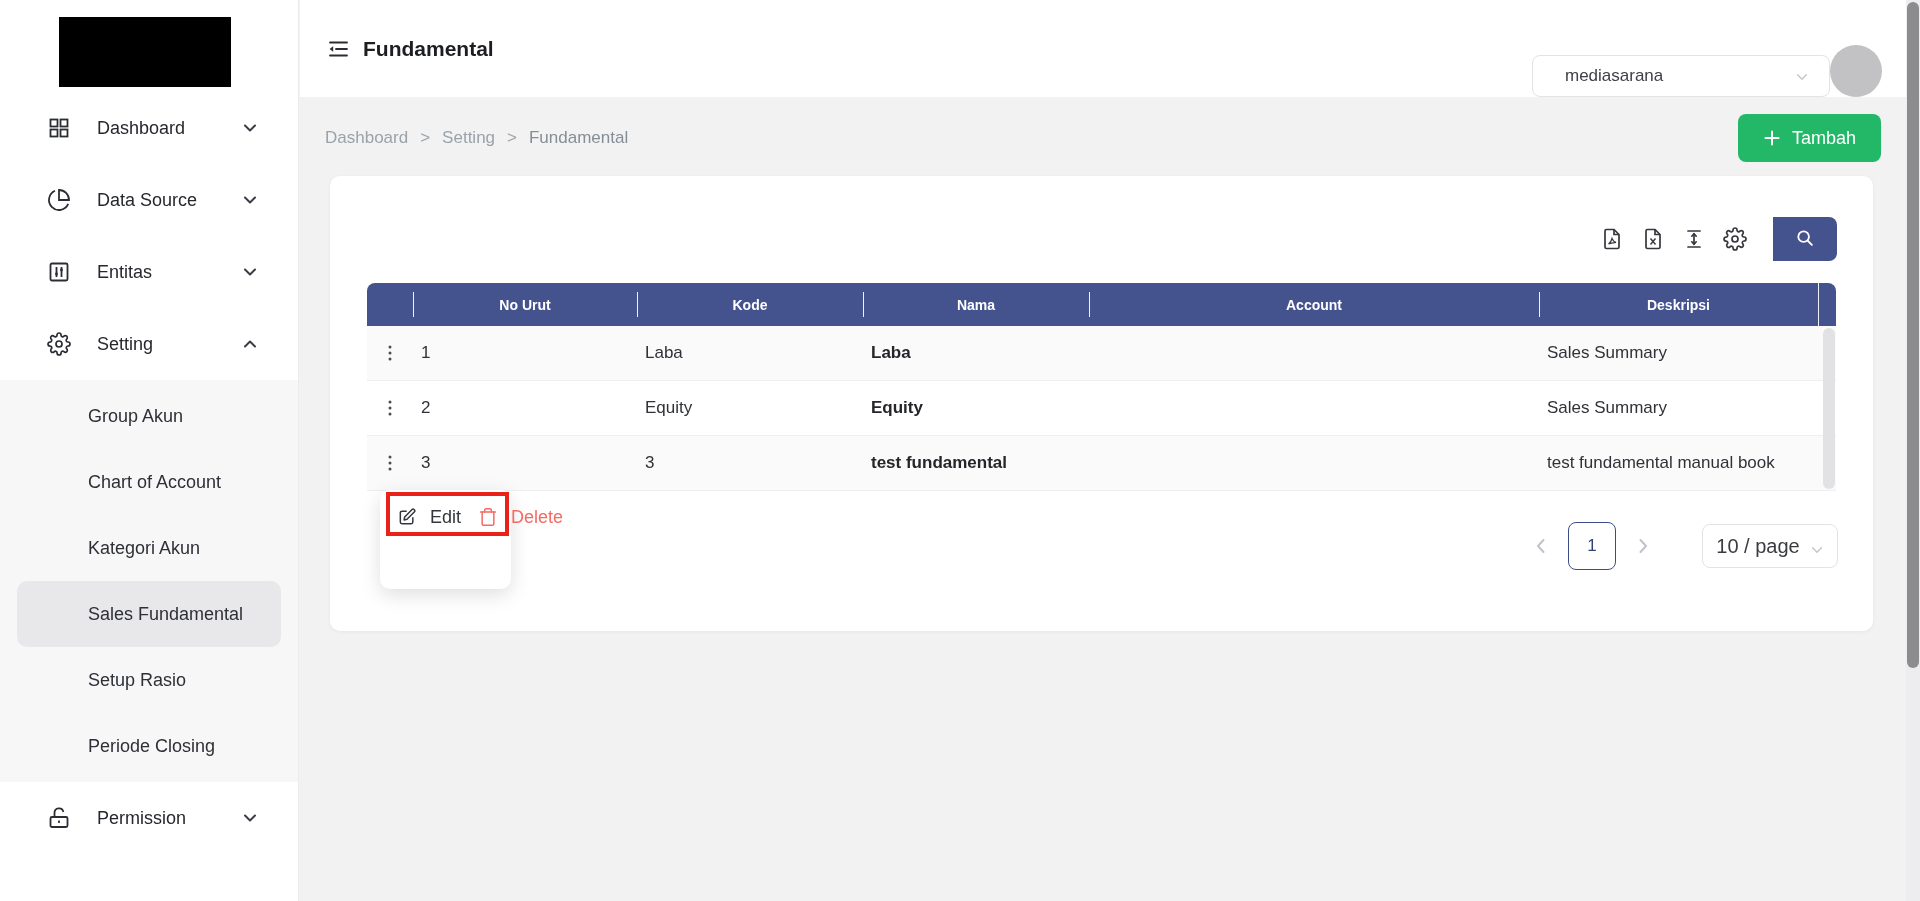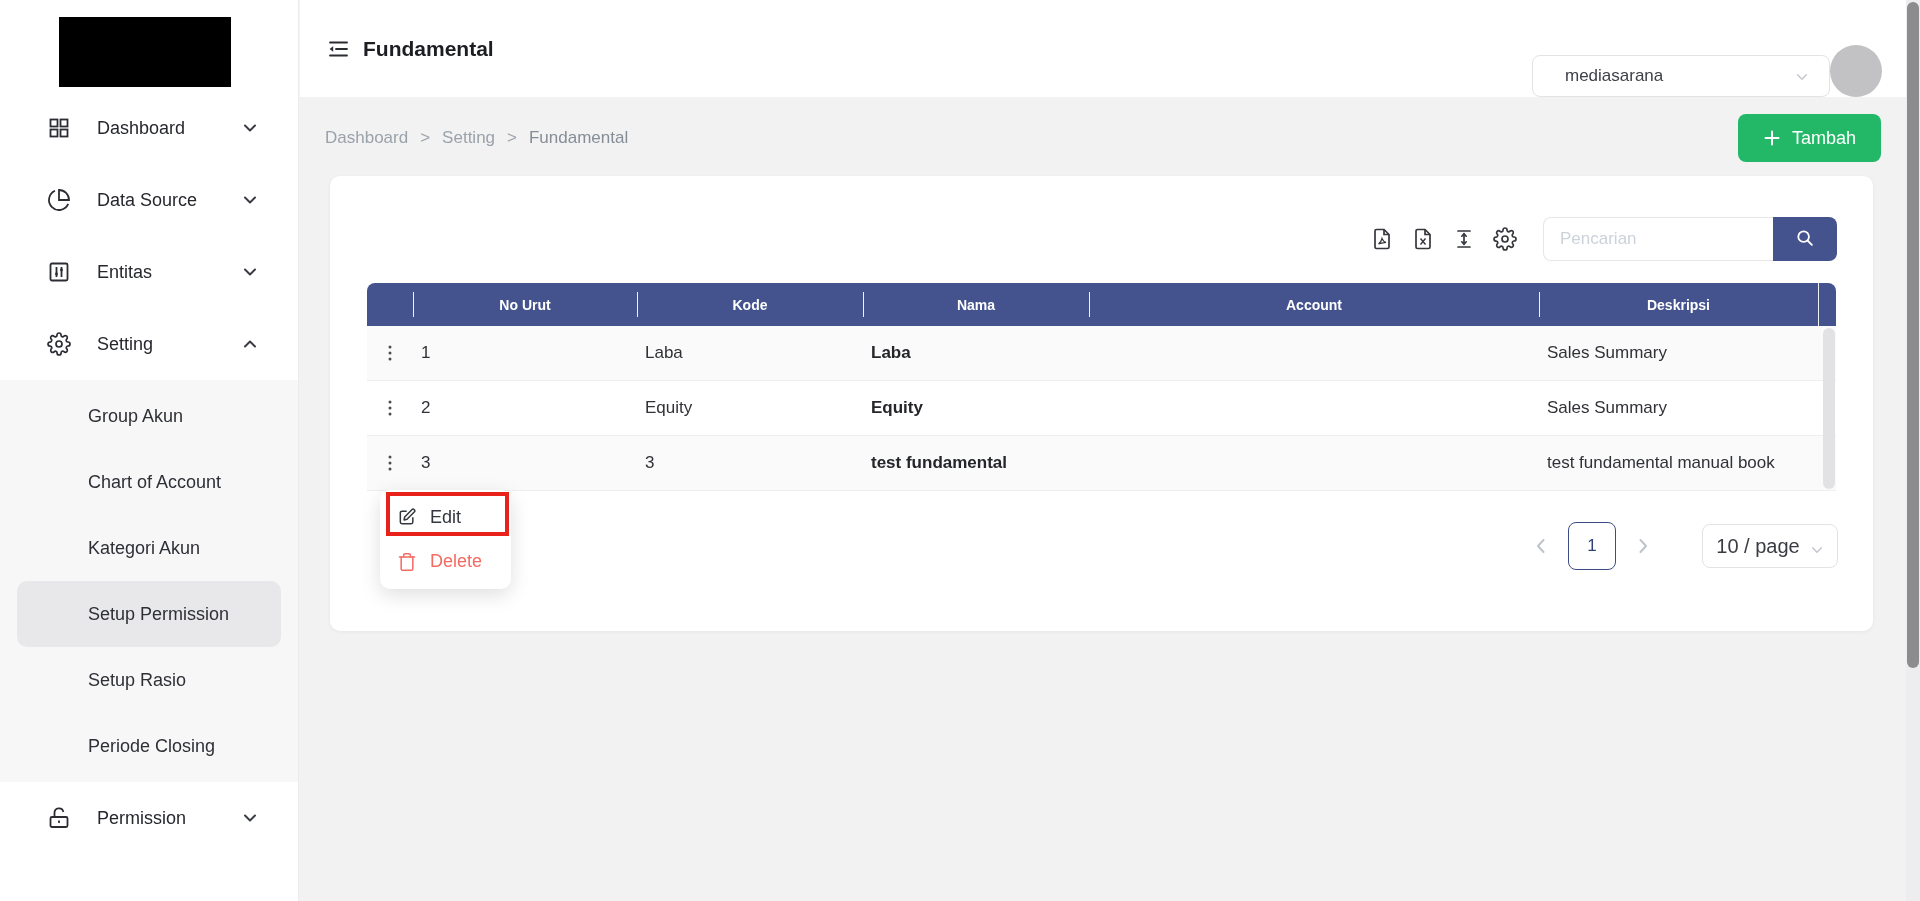--- a/index.html
+++ b/index.html
@@ -76,21 +76,21 @@
 
   
   .pagination { position:absolute; right:35px; top:346px; display:flex; align-items:center; gap:17px; }
   .pg-arrow { width:20px; height:20px; color:#bfc3ca; cursor:pointer; }
   .pg-arrow svg { display:block; width:100%; height:100%; }
   .pg-num { width:48px; height:48px; border:1px solid #3e4d86; border-radius:8px; color:#2f3f7a; font-size:17px; display:flex; align-items:center; justify-content:center; background:#fff; cursor:pointer; }
   .pg-size { margin-left:32px; width:136px; height:44px; border:1px solid #e3e3e5; border-radius:8px; background:#fff; display:flex; align-items:center; justify-content:center; gap:10px; font-size:20px; color:#3a3c42; cursor:pointer; }
   .pg-size .oc { width:14px; height:14px; color:#c2c6cc; }
 
   
-  .ctx-menu { position:absolute; left:380px; top:490px; width:131px; height:99px; background:#fff; border-radius:10px; box-shadow:0 6px 20px rgba(0,0,0,.13); z-index:10; padding:5px 0; display:flex; flex-direction:column; justify-content:space-around; }
+  .ctx-menu { position:absolute; left:380px; top:490px; width:131px; height:99px; background:#fff; border-radius:10px; box-shadow:0 6px 20px rgba(0,0,0,.13); z-index:10; padding:5px 0; display:flex; flex-direction:row; justify-content:space-around; }
   .ctx-item { display:flex; align-items:center; gap:13px; padding-left:17px; font-size:18px; height:44px; cursor:pointer; }
   .ctx-item .c-icon { width:20px; height:20px; }
   .ctx-item .c-icon svg { display:block; width:100%; height:100%; }
   .ctx-item.edit { color:#33363c; }
   .ctx-item.delete { color:#f56a62; }
   .annotation { position:absolute; left:386px; top:492px; width:123px; height:44px; border:4px solid #e8211a; z-index:11; pointer-events:none; }
 
   
   .page-scrollbar { position:absolute; right:0; top:0; width:14px; height:901px; background:#ededef; z-index:20; cursor:pointer; }
   .page-thumb { position:absolute; left:1px; top:2px; width:12px; height:666px; background:#8c8c8e; border-radius:7px; cursor:pointer; }
@@ -173,21 +173,21 @@
         <div class="sub-item">
           <span>Group Akun</span>
         </div>
         <div class="sub-item">
           <span>Chart of Account</span>
         </div>
         <div class="sub-item">
           <span>Kategori Akun</span>
         </div>
         <div class="sub-item active">
-          <span>Setup Permission</span>
+          <span>Sales Fundamental</span>
         </div>
         <div class="sub-item">
           <span>Setup Rasio</span>
         </div>
         <div class="sub-item">
           <span>Periode Closing</span>
         </div>
       </div>
 
       <div class="side-item">
@@ -275,21 +275,20 @@
             <path d="M9.8 9.2 12 6.8l2.2 2.4M9.8 14.8 12 17.2l2.2-2.4" fill="none"></path>
           </svg>
       </span>
       <span class="tool-icon gear">
         <svg viewBox="0 0 24 24" fill="none" stroke="currentColor" stroke-width="1.7">
             <circle cx="12" cy="12" r="3"></circle>
             <path d="M19.4 15a1.65 1.65 0 0 0 .33 1.82l.06.06a2 2 0 0 1 0 2.83 2 2 0 0 1-2.83 0l-.06-.06a1.65 1.65 0 0 0-1.82-.33 1.65 1.65 0 0 0-1 1.51V21a2 2 0 0 1-2 2 2 2 0 0 1-2-2v-.09A1.65 1.65 0 0 0 9 19.4a1.65 1.65 0 0 0-1.82.33l-.06.06a2 2 0 0 1-2.83 0 2 2 0 0 1 0-2.83l.06-.06a1.65 1.65 0 0 0 .33-1.82 1.65 1.65 0 0 0-1.51-1H3a2 2 0 0 1-2-2 2 2 0 0 1 2-2h.09A1.65 1.65 0 0 0 4.6 9a1.65 1.65 0 0 0-.33-1.82l-.06-.06a2 2 0 0 1 0-2.83 2 2 0 0 1 2.83 0l.06.06a1.65 1.65 0 0 0 1.82.33H9a1.65 1.65 0 0 0 1-1.51V3a2 2 0 0 1 2-2 2 2 0 0 1 2 2v.09a1.65 1.65 0 0 0 1 1.51 1.65 1.65 0 0 0 1.82-.33l.06-.06a2 2 0 0 1 2.83 0 2 2 0 0 1 0 2.83l-.06.06a1.65 1.65 0 0 0-.33 1.82V9a1.65 1.65 0 0 0 1.51 1H21a2 2 0 0 1 2 2 2 2 0 0 1-2 2h-.09a1.65 1.65 0 0 0-1.51 1z"></path>
           </svg>
       </span>
       <div class="search-wrap">
-        <input class="search-input" type="text" placeholder="Pencarian" style="">
         <button class="search-btn">
           <span>
             <svg viewBox="0 0 24 24" fill="none" stroke="currentColor" stroke-width="2" stroke-linecap="round">
                 <circle cx="10.5" cy="10.5" r="5.8"></circle>
                 <line x1="15" y1="15" x2="19.5" y2="19.5"></line>
               </svg>
           </span>
         </button>
       </div>
     </div>

